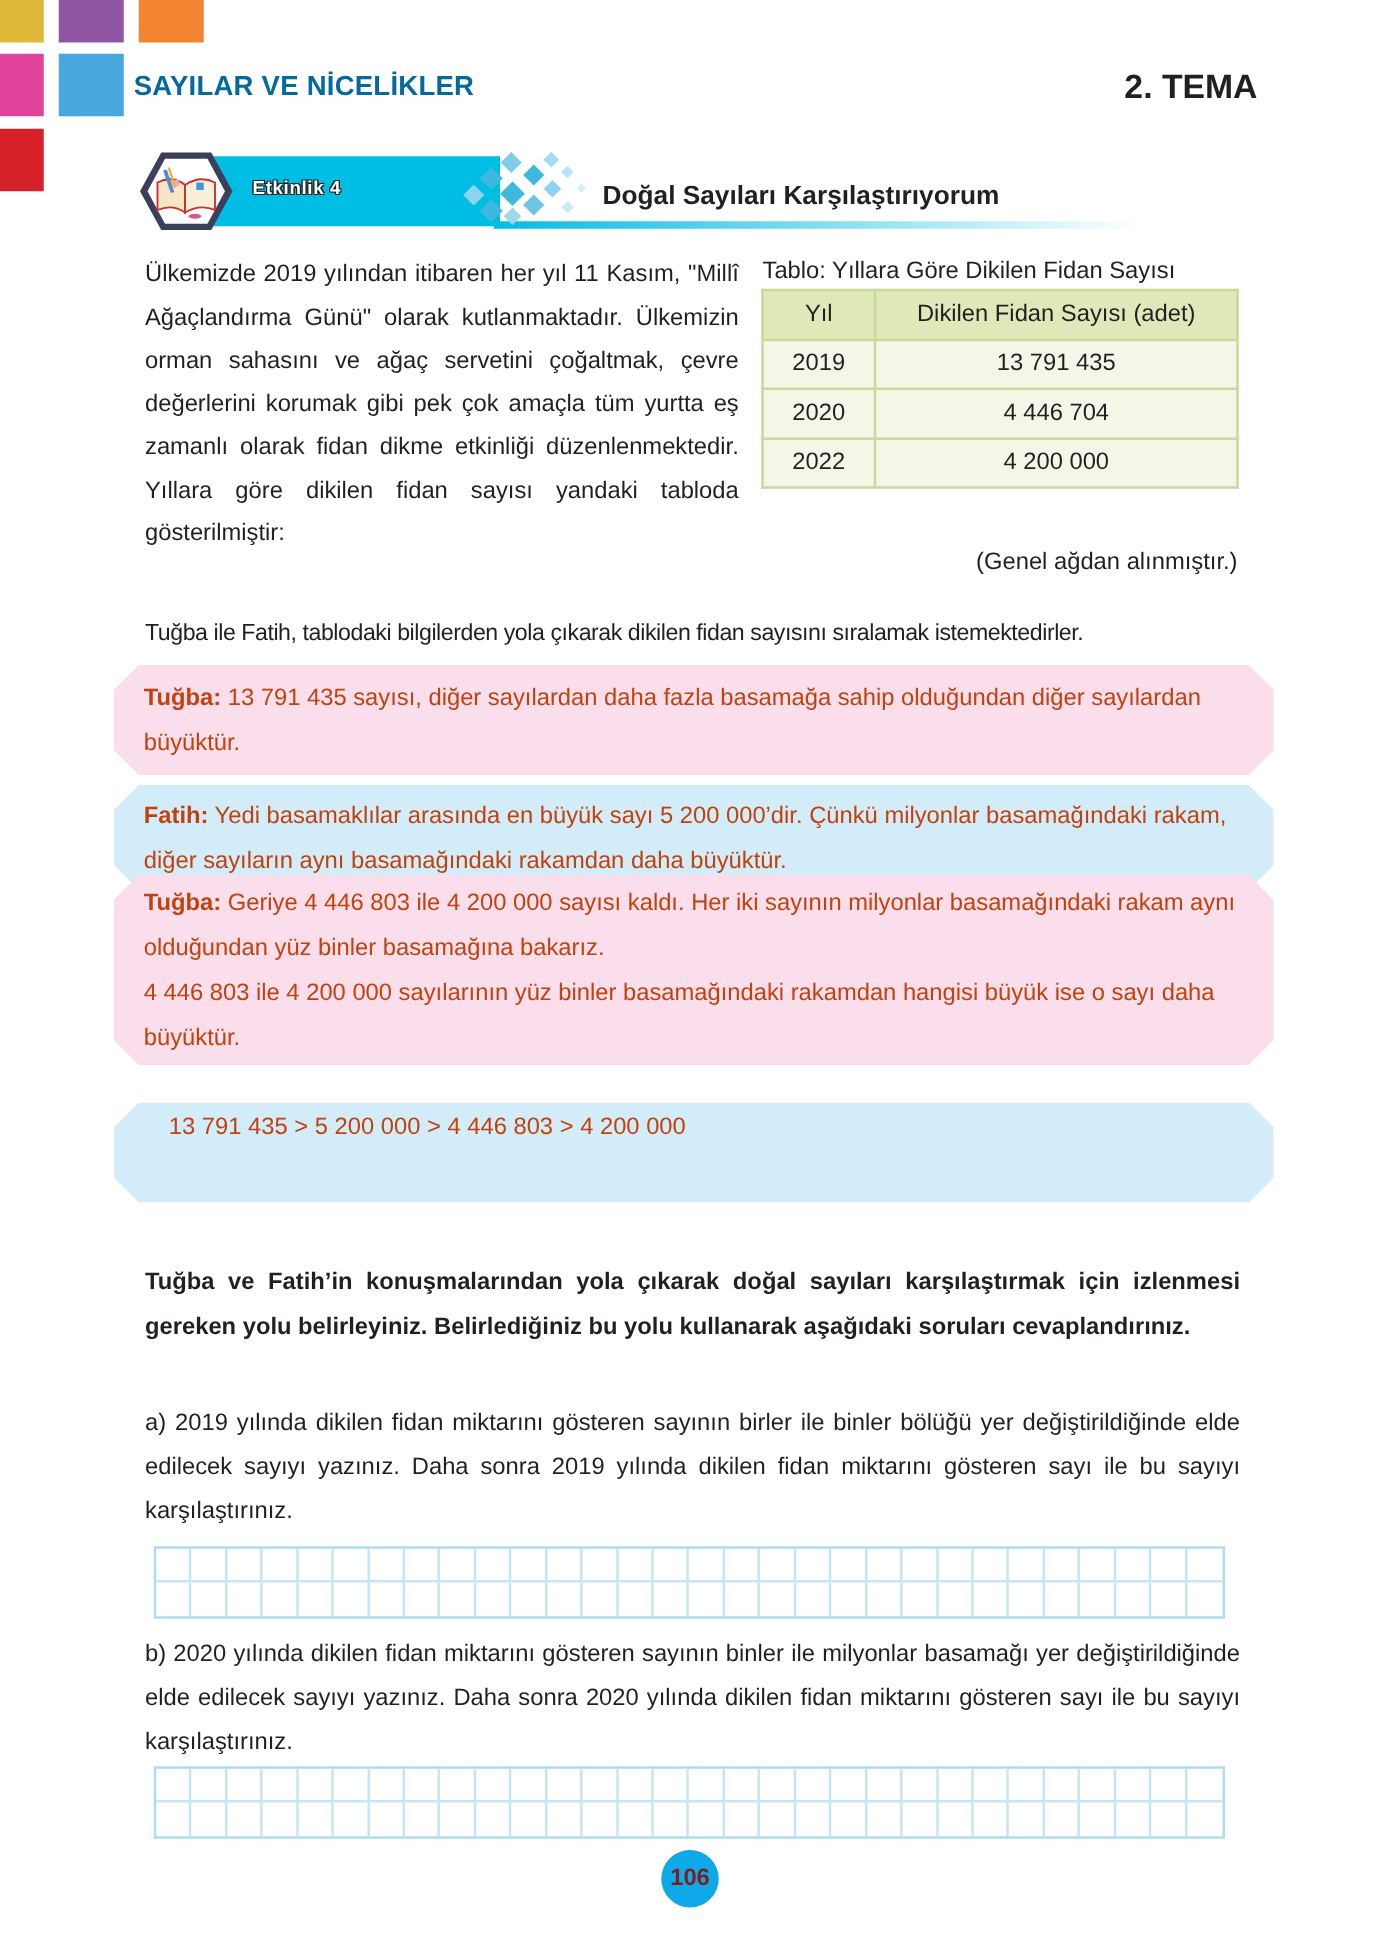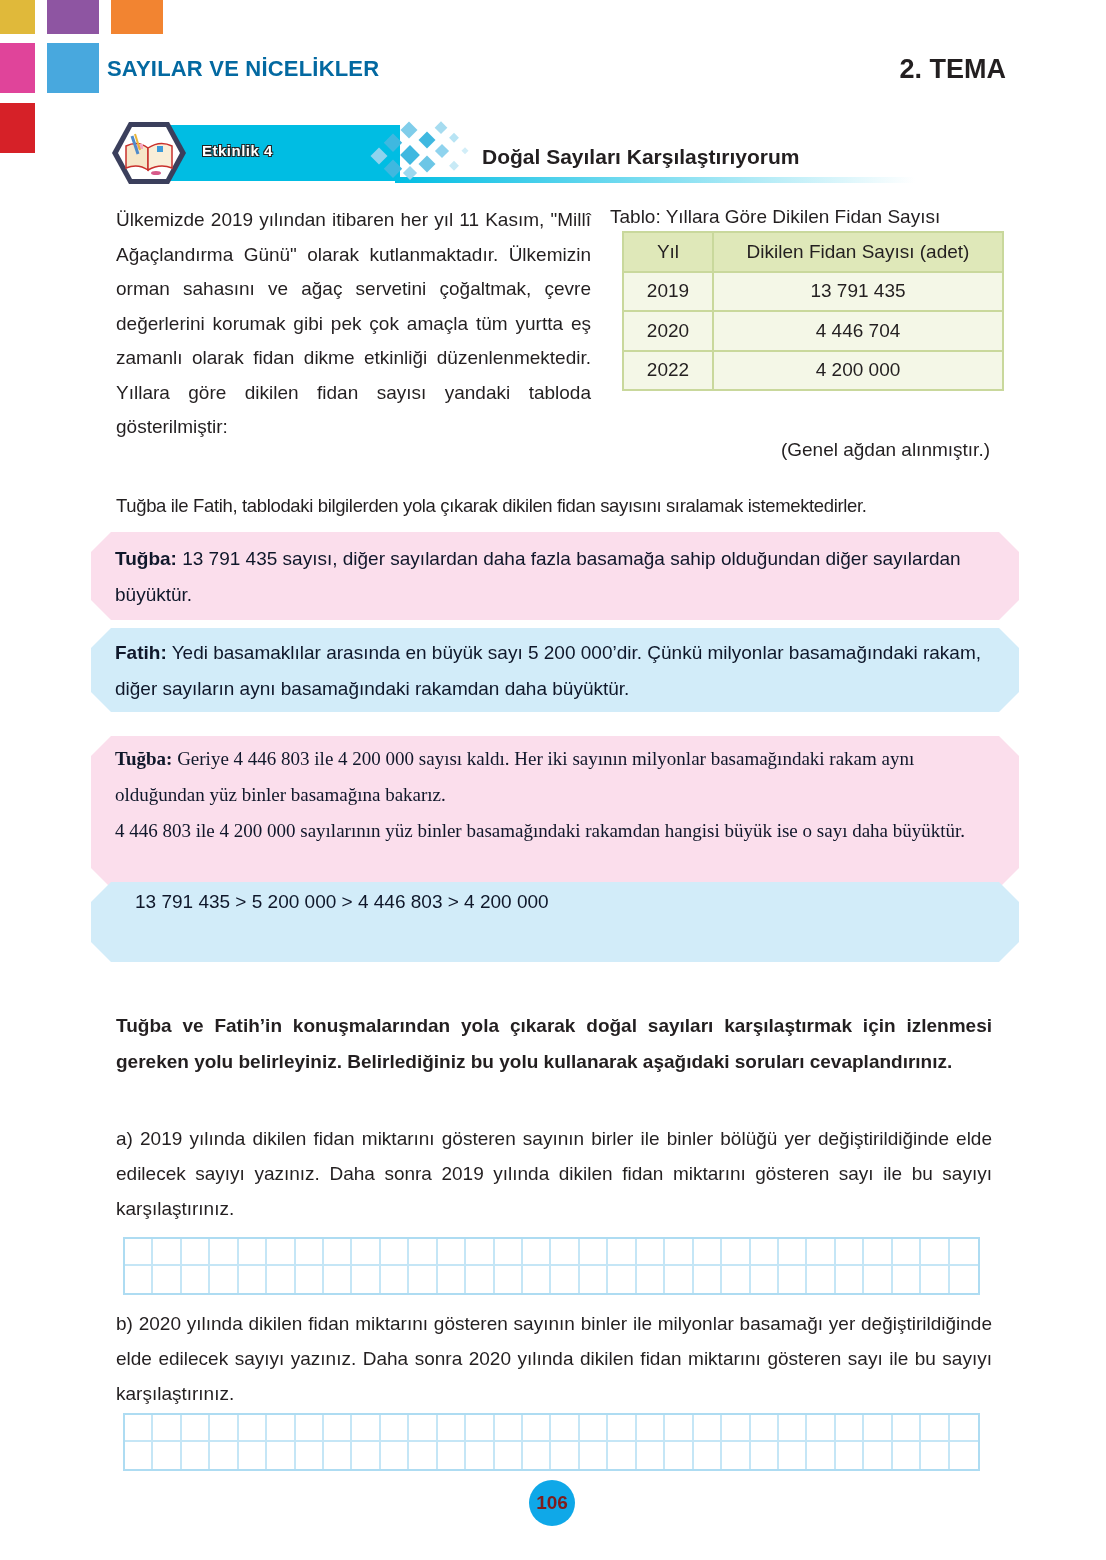--- a/index.html
+++ b/index.html
@@ -22,38 +22,38 @@
     .banner-underline { position: absolute; left: 285px; top: 57px; width: 520px; height: 6px; background: linear-gradient(to right, #00bde3, #ffffff); }
     .hex { position: absolute; left: 0; top: 0; width: 78px; height: 66px; }
     .etk-label { position: absolute; left: 92px; top: 22px; font-size: 15px; font-weight: bold; color: #ffffff; letter-spacing: 0.5px;
                  text-shadow: 1px 1px 0 #222, -1px -1px 0 #222, 1px -1px 0 #222, -1px 1px 0 #222; }
     .diamonds { position: absolute; left: 255px; top: 0; width: 115px; height: 62px; }
     .act-title { position: absolute; left: 372px; top: 25px; font-size: 21px; font-weight: bold; color: #231f20; }
 
     .intro { position: absolute; left: 116px; top: 203px; width: 475px; font-size: 19px; line-height: 34.5px; text-align: justify; color: #231f20; }
 
     .table-caption { position: absolute; left: 610px; top: 206px; font-size: 19px; color: #231f20; }
-    table.fidan { position: absolute; left: 622px; top: 231px; width: 382px; border-collapse: collapse; font-size: 19px; }
+    table.fidan { position: absolute; left: 609px; top: 231px; width: 382px; border-collapse: collapse; font-size: 19px; }
     table.fidan th, table.fidan td { border: 2px solid #c9d89c; height: 39.5px; text-align: center; font-weight: normal; color: #231f20; }
     table.fidan th { background: #dfe8b9; }
     table.fidan td { background: #f4f7e7; }
     table.fidan .c-year { width: 90px; }
     .table-source { position: absolute; right: 116px; top: 439px; font-size: 19px; color: #231f20; }
 
     .lead { position: absolute; left: 116px; top: 495px; font-size: 18.5px; color: #231f20; letter-spacing: -0.35px; }
 
-    .bubble { position: absolute; left: 91px; width: 928px; font-size: 19px; line-height: 36px; color: #0f172a; padding: 0 28px 0 24px;
+    .bubble { position: absolute; left: 91px; width: 928px; font-size: 19px; line-height: 36px; color: #c2410c; padding: 0 28px 0 24px;
               clip-path: polygon(20px 0, calc(100% - 20px) 0, 100% 20px, 100% calc(100% - 20px), calc(100% - 20px) 100%, 20px 100%, 0 calc(100% - 20px), 0 20px); }
     .bubble.pink { background: #fbdeec; }
     .bubble.blue { background: #d2ecf9; }
     .bubble b { font-weight: bold; }
     .bubble .center-line { }
     #b1 { top: 532px; height: 88px; padding-top: 9px; }
     #b2 { top: 628px; height: 84px; padding-top: 7px; }
-    #b3 { top: 736px; height: 152px; padding-top: 5px; font-family: Liberation Serif, serif; }
+    #b3 { top: 700px; height: 152px; padding-top: 5px; }
     #b4 { top: 882px; height: 80px; padding-top: 2px; }
 
     .task { position: absolute; left: 116px; top: 1008px; width: 876px; font-size: 19px; font-weight: bold; line-height: 36px; text-align: justify; color: #231f20; }
     .question { position: absolute; left: 116px; width: 876px; font-size: 19px; line-height: 35px; text-align: justify; color: #231f20; }
     #qa { top: 1121px; }
     #qb { top: 1306px; }
 
     .grid { position: absolute; left: 123px; width: 857px; height: 58px; border: 2px solid #aedcf2;
             display: grid; grid-template-columns: repeat(30, 1fr); grid-template-rows: 1fr 1fr; }
     .grid .cell { border-right: 2px solid #c5e6f6; border-bottom: 2px solid #c5e6f6; }

